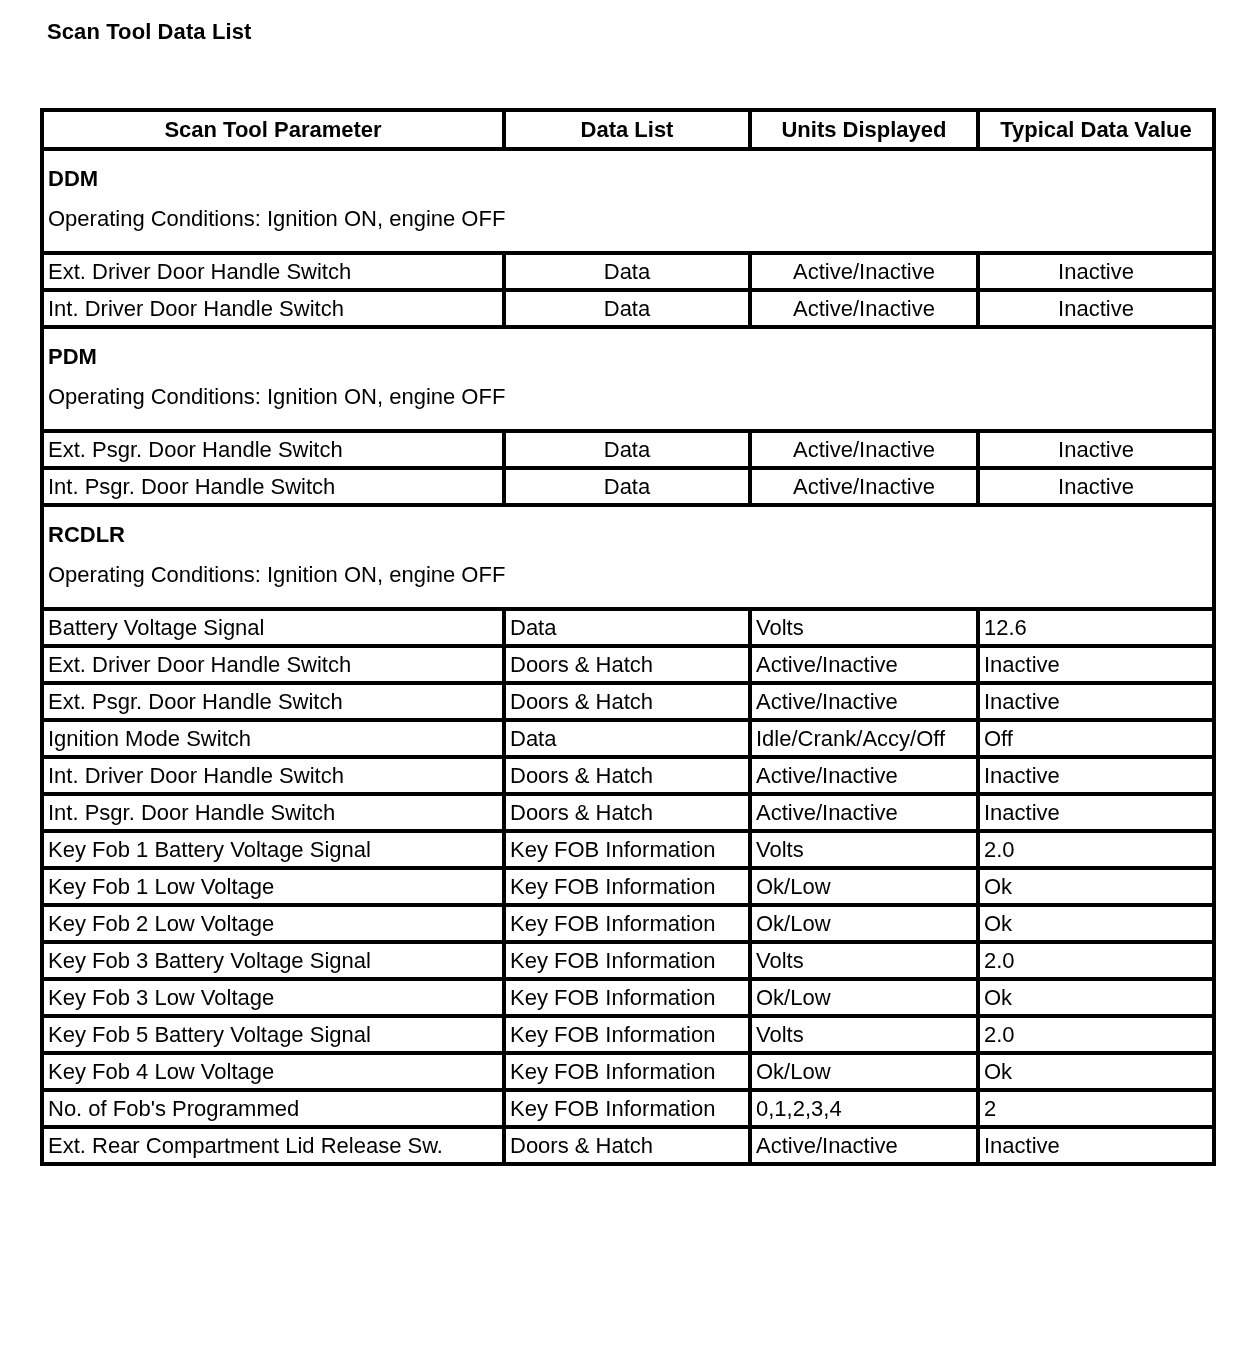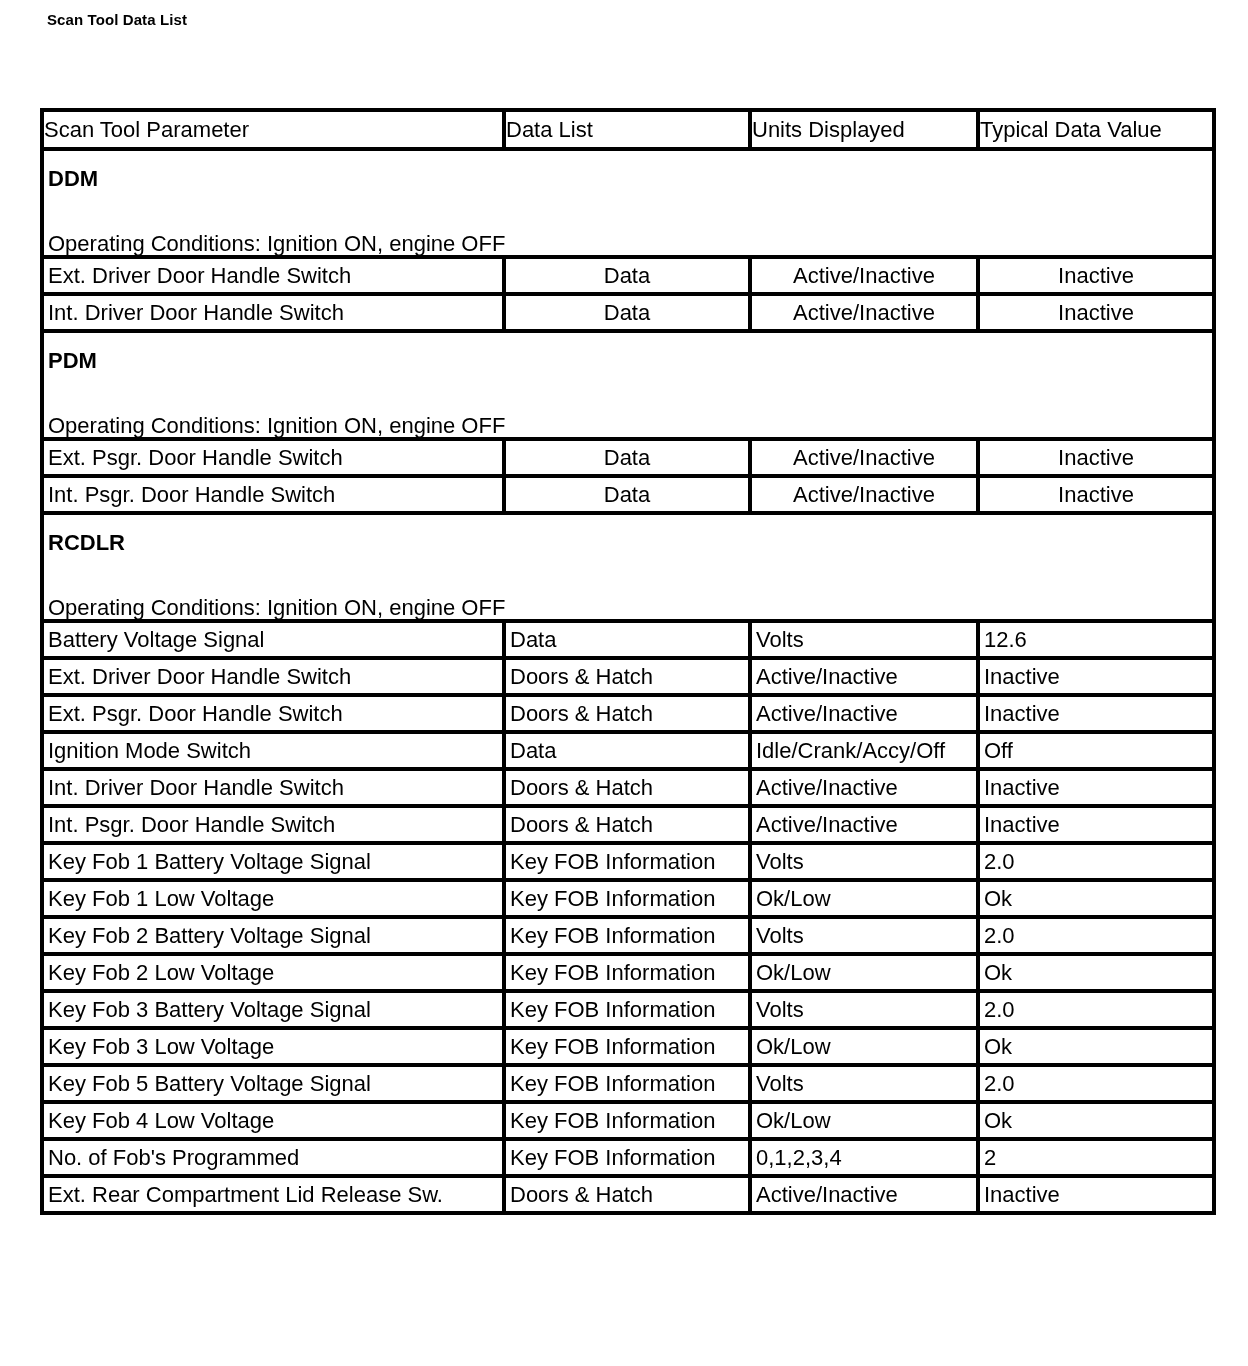--- a/index.html
+++ b/index.html
@@ -1,25 +1,25 @@
 <!DOCTYPE html>
 <html><head>
 <meta charset="utf-8">
 <style>
   html, body { margin: 0; padding: 0; background: #ffffff; }
   body { width: 1248px; height: 1366px; position: relative; font-family: "Liberation Sans", sans-serif; color: #000; overflow: hidden; }
-  .doc-title { position: absolute; left: 47px; top: 11px; font-size: 15px; font-weight: bold; letter-spacing: 0.1px; }
+  .doc-title { position: absolute; left: 47px; top: 19px; font-size: 22px; font-weight: bold; letter-spacing: 0.1px; }
   table.scan { position: absolute; left: 40px; top: 108px; width: 1172px; border-collapse: collapse; table-layout: fixed; }
   table.scan td, table.scan th { border: 4px solid #000; padding: 0 0 0 4px; font-size: 22px; line-height: 1; white-space: nowrap; overflow: hidden; vertical-align: middle; }
-  table.scan th { height: 35px; font-weight: normal; text-align: left; padding: 0; }
+  table.scan th { height: 35px; font-weight: bold; text-align: center; padding: 0; }
   table.scan tr.data td { height: 33px; }
   table.scan td.center { text-align: center; padding: 0; }
   table.scan tr.section td { height: 100px; vertical-align: top; padding: 0 0 0 4px; }
   .sec-name { display: block; font-weight: bold; margin-top: 17px; }
-  .sec-cond { display: block; margin-top: 43px; }
+  .sec-cond { display: block; margin-top: 18px; }
   col.c1 { width: 462px; } col.c2 { width: 246px; } col.c3 { width: 228px; } col.c4 { width: 236px; }
 </style>
 </head>
 <body>
 
 <div class="doc-title">Scan Tool Data List</div>
 
 <table class="scan">
   <colgroup>
       <col class="c1">
@@ -120,26 +120,20 @@
         <td>Volts</td>
         <td>2.0</td>
       </tr>
       <tr class="data">
         <td>Key Fob 1 Low Voltage</td>
         <td>Key FOB Information</td>
         <td>Ok/Low</td>
         <td>Ok</td>
       </tr>
       <tr class="data">
-        <td>Key Fob 2 Battery Voltage Signal</td>
-        <td>Key FOB Information</td>
-        <td>Volts</td>
-        <td>2.0</td>
-      </tr>
-      <tr class="data">
         <td>Key Fob 2 Low Voltage</td>
         <td>Key FOB Information</td>
         <td>Ok/Low</td>
         <td>Ok</td>
       </tr>
       <tr class="data">
         <td>Key Fob 3 Battery Voltage Signal</td>
         <td>Key FOB Information</td>
         <td>Volts</td>
         <td>2.0</td>

